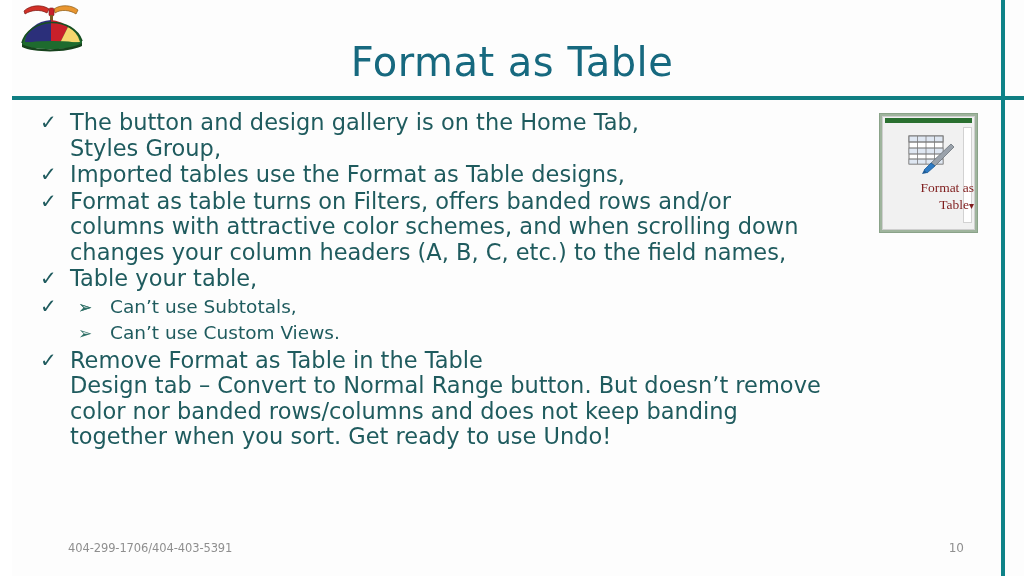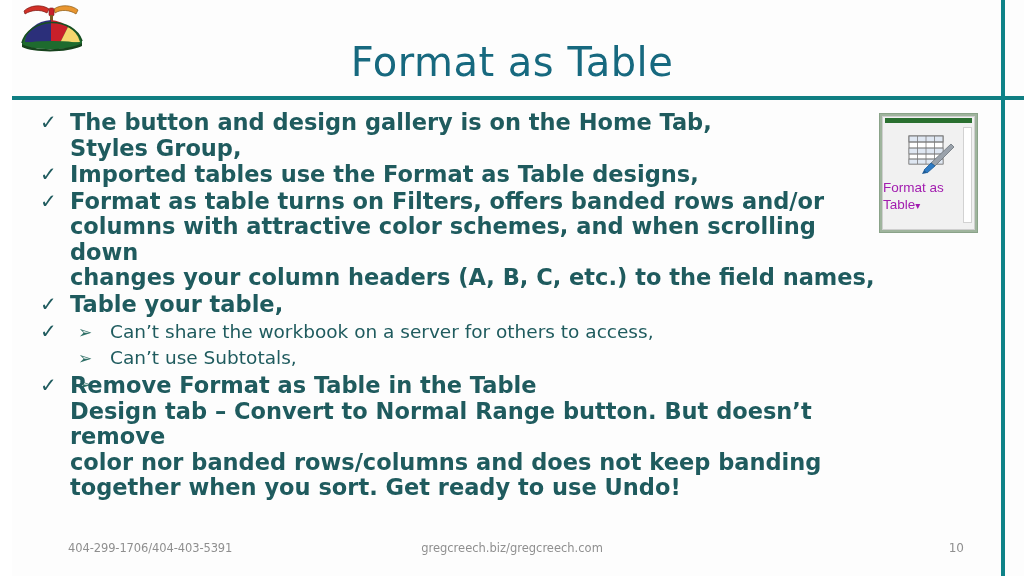--- a/index.html
+++ b/index.html
@@ -93,21 +93,20 @@
     position: absolute;
     left: 6px;
     top: -1px;
     font-size: 20px;
     color: #1F5B5E;
     line-height: 26px;
   }
   li.b1 .txt {
     display: block;
     white-space: pre-line;
-    font-weight: bold;
   }
 
   ul.lvl2 {
     list-style: none;
     margin: 2px 0 2px 0;
     padding: 0;
   }
   ul.lvl2 > li.b2 {
     position: relative;
     padding-left: 40px;
@@ -158,25 +157,25 @@
     left: 24px;
     top: 16px;
     width: 48px;
     height: 42px;
   }
   .fat-label {
     position: absolute;
     left: 0;
     top: 62px;
     width: 100%;
-    text-align: left;
+    text-align: right;
     font-size: 13.5px;
     line-height: 17px;
-    color: #a21caf;
-    font-family: Liberation Sans, sans-serif;
+    color: #7f1d1d;
+    font-family: Liberation Serif, serif;
   }
   .fat-scroll {
     position: absolute;
     right: 2px;
     top: 10px;
     width: 9px;
     height: 96px;
     background: #ffffff;
     border: 1px solid #d2d2d2;
     box-sizing: border-box;
@@ -308,28 +307,28 @@
       </li>
       <li class="b1">
         <span class="mark">✓</span>
         <span class="txt">Table your table,</span>
       </li>
       <li class="b1">
         <span class="mark">✓</span>
         <ul class="lvl2">
           <li class="b2">
             <span class="mark2">➢</span>
-            <span>Can’t share the workbook on a server for others to access,</span>
           </li>
           <li class="b2">
             <span class="mark2">➢</span>
             <span>Can’t use Subtotals,</span>
           </li>
           <li class="b2">
             <span class="mark2">➢</span>
+            <span>Can’t use Custom Views.</span>
           </li>
         </ul>
       </li>
       <li class="b1">
         <span class="mark">✓</span>
         <span class="txt">Remove Format as Table in the Table
 Design tab – Convert to Normal Range button. But doesn’t remove
 color nor banded rows/columns and does not keep banding
 together when you sort. Get ready to use Undo!</span>
       </li>
@@ -362,16 +361,15 @@
       </div>
       <div class="fat-label">
         <span>Format as</span><br>
         <span>Table</span><span style="font-size:10px;">▾</span>
       </div>
     </div>
   </div>
 
 
   <div class="footer-left">404-299-1706/404-403-5391</div>
-  <div class="footer-center">gregcreech.biz/gregcreech.com</div>
   <div class="footer-page">10</div>
 
 </div>
 
 </body></html>

